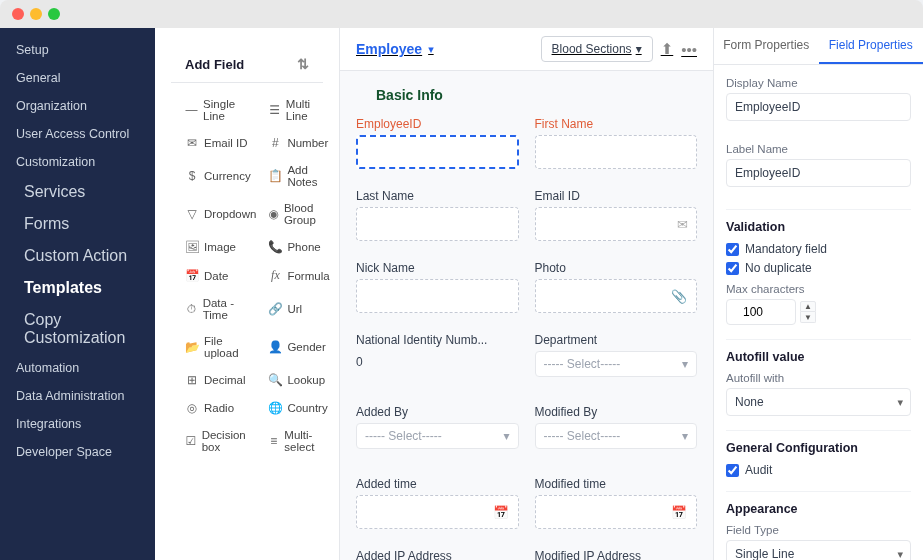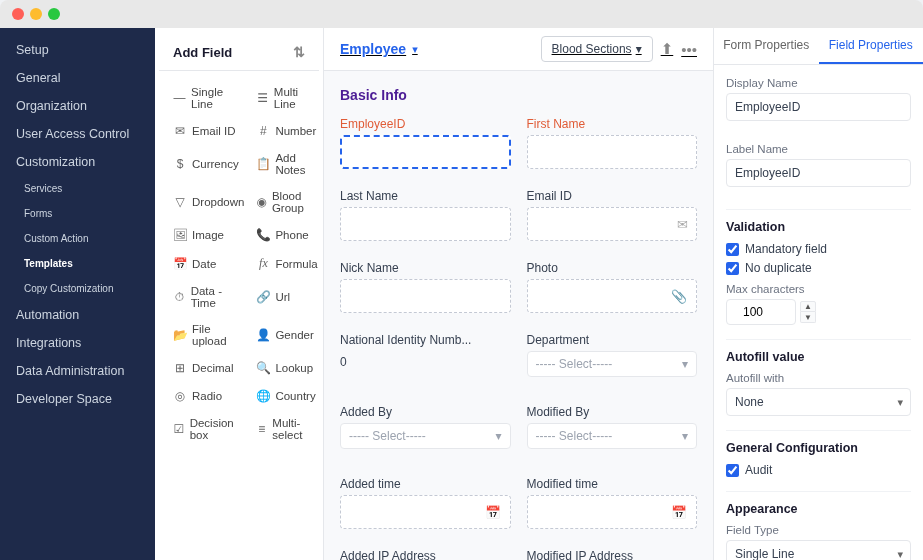--- a/index.html
+++ b/index.html
@@ -10,43 +10,43 @@
     .btn-red { background: #ff5f57; }
     .btn-yellow { background: #febc2e; }
     .btn-green { background: #28c840; }
 
     .app-container { display: flex; flex: 1; overflow: hidden; }
 
     
     .sidebar { width: 155px; background: #1e2a4a; color: #cdd5e0; padding: 8px 0; flex-shrink: 0; overflow-y: auto; }
     .sidebar-item { padding: 7px 16px; cursor: pointer; font-size: 12.5px; }
     .sidebar-item.active { color: #fff; font-weight: 600; }
-    .sidebar-item.sub { padding-left: 24px; font-size: 10px; }
+    .sidebar-item.sub { padding-left: 24px; font-size: 16px; }
     .sidebar-item.sub.active { color: #fff; }
 
     
-    .add-field-panel { width: 169px; background: #fff; border-right: 1px solid #e5e7eb; padding: 4px; flex-shrink: 0; overflow-y: auto; }
+    .add-field-panel { width: 185px; background: #fff; border-right: 1px solid #e5e7eb; padding: 16px; flex-shrink: 0; overflow-y: auto; }
     .add-field-header { display: flex; justify-content: space-between; align-items: center; padding: 12px 14px 10px; border-bottom: 1px solid #e5e7eb; }
     .add-field-header span { font-weight: 600; font-size: 13px; color: #1a1a2e; }
     .add-field-header .sort-icon { color: #888; font-size: 14px; cursor: pointer; }
     .field-types-grid { display: grid; grid-template-columns: 1fr 1fr; gap: 0; padding: 8px; }
     .field-type-item { display: flex; align-items: center; gap: 5px; padding: 7px 6px; border-radius: 4px; cursor: pointer; font-size: 11.5px; color: #444; }
     .field-type-icon { font-size: 12px; color: #666; width: 14px; text-align: center; }
 
     
     .main-area { flex: 1; background: #f8f9fb; display: flex; flex-direction: column; overflow: hidden; }
     .main-toolbar { background: #fff; border-bottom: 1px solid #e5e7eb; padding: 8px 16px; display: flex; align-items: center; justify-content: space-between; text-decoration: underline; }
     .main-toolbar-left { display: flex; align-items: center; gap: 6px; }
     .module-name { font-weight: 600; font-size: 14px; color: #2563eb; cursor: pointer; }
     .chevron-icon { color: #2563eb; font-size: 11px; }
     .manage-sections-btn { background: #fff; border: 1px solid #d1d5db; border-radius: 4px; padding: 5px 10px; font-size: 12px; cursor: pointer; display: flex; align-items: center; gap: 4px; color: #374151; }
     .toolbar-icon { color: #888; cursor: pointer; font-size: 15px; }
 
     .form-canvas { flex: 1; overflow-y: auto; padding: 16px; }
-    .section-title { font-size: 14px; font-weight: 600; color: #4c1d95; margin-bottom: 14px; }
+    .section-title { font-size: 14px; font-weight: 600; color: #14532d; margin-bottom: 14px; margin-left: 20px; }
 
     .form-fields-grid { display: grid; grid-template-columns: 1fr 1fr; gap: 16px; }
     .form-field { min-height: 56px; }
     .form-field-label { font-size: 12px; font-weight: 500; margin-bottom: 4px; }
     .form-field-label.required { color: #e05c37; }
     .form-field-label.normal { color: #374151; }
     .form-field-input { border: 1px dashed #c4c9d4; border-radius: 4px; min-height: 34px; padding: 6px 8px; background: #fff; font-size: 12px; color: #888; display: flex; align-items: center; justify-content: space-between; }
     .form-field-input.selected { border: 2px solid #2563eb; }
     .form-field-static { font-size: 12px; color: #374151; padding: 4px 0; }
     .form-field-select { border: 1px solid #e5e7eb; border-radius: 4px; padding: 5px 8px; font-size: 12px; color: #9ca3af; display: flex; align-items: center; justify-content: space-between; background: #fff; text-align: center; }
@@ -95,22 +95,22 @@
     <div class="sidebar-item">General</div>
     <div class="sidebar-item">Organization</div>
     <div class="sidebar-item">User Access Control</div>
     <div class="sidebar-item">Customization</div>
     <div class="sidebar-item sub">Services</div>
     <div class="sidebar-item sub">Forms</div>
     <div class="sidebar-item sub">Custom Action</div>
     <div class="sidebar-item sub active">Templates</div>
     <div class="sidebar-item sub">Copy Customization</div>
     <div class="sidebar-item">Automation</div>
+    <div class="sidebar-item">Data Administration</div>
     <div class="sidebar-item">Integrations</div>
-    <div class="sidebar-item">Data Administration</div>
     <div class="sidebar-item">Developer Space</div>
   </div>
 
   <div class="add-field-panel">
     <div class="add-field-header">
       <span>Add Field</span>
       <span class="sort-icon">⇅</span>
     </div>
     <div class="field-types-grid">
 

